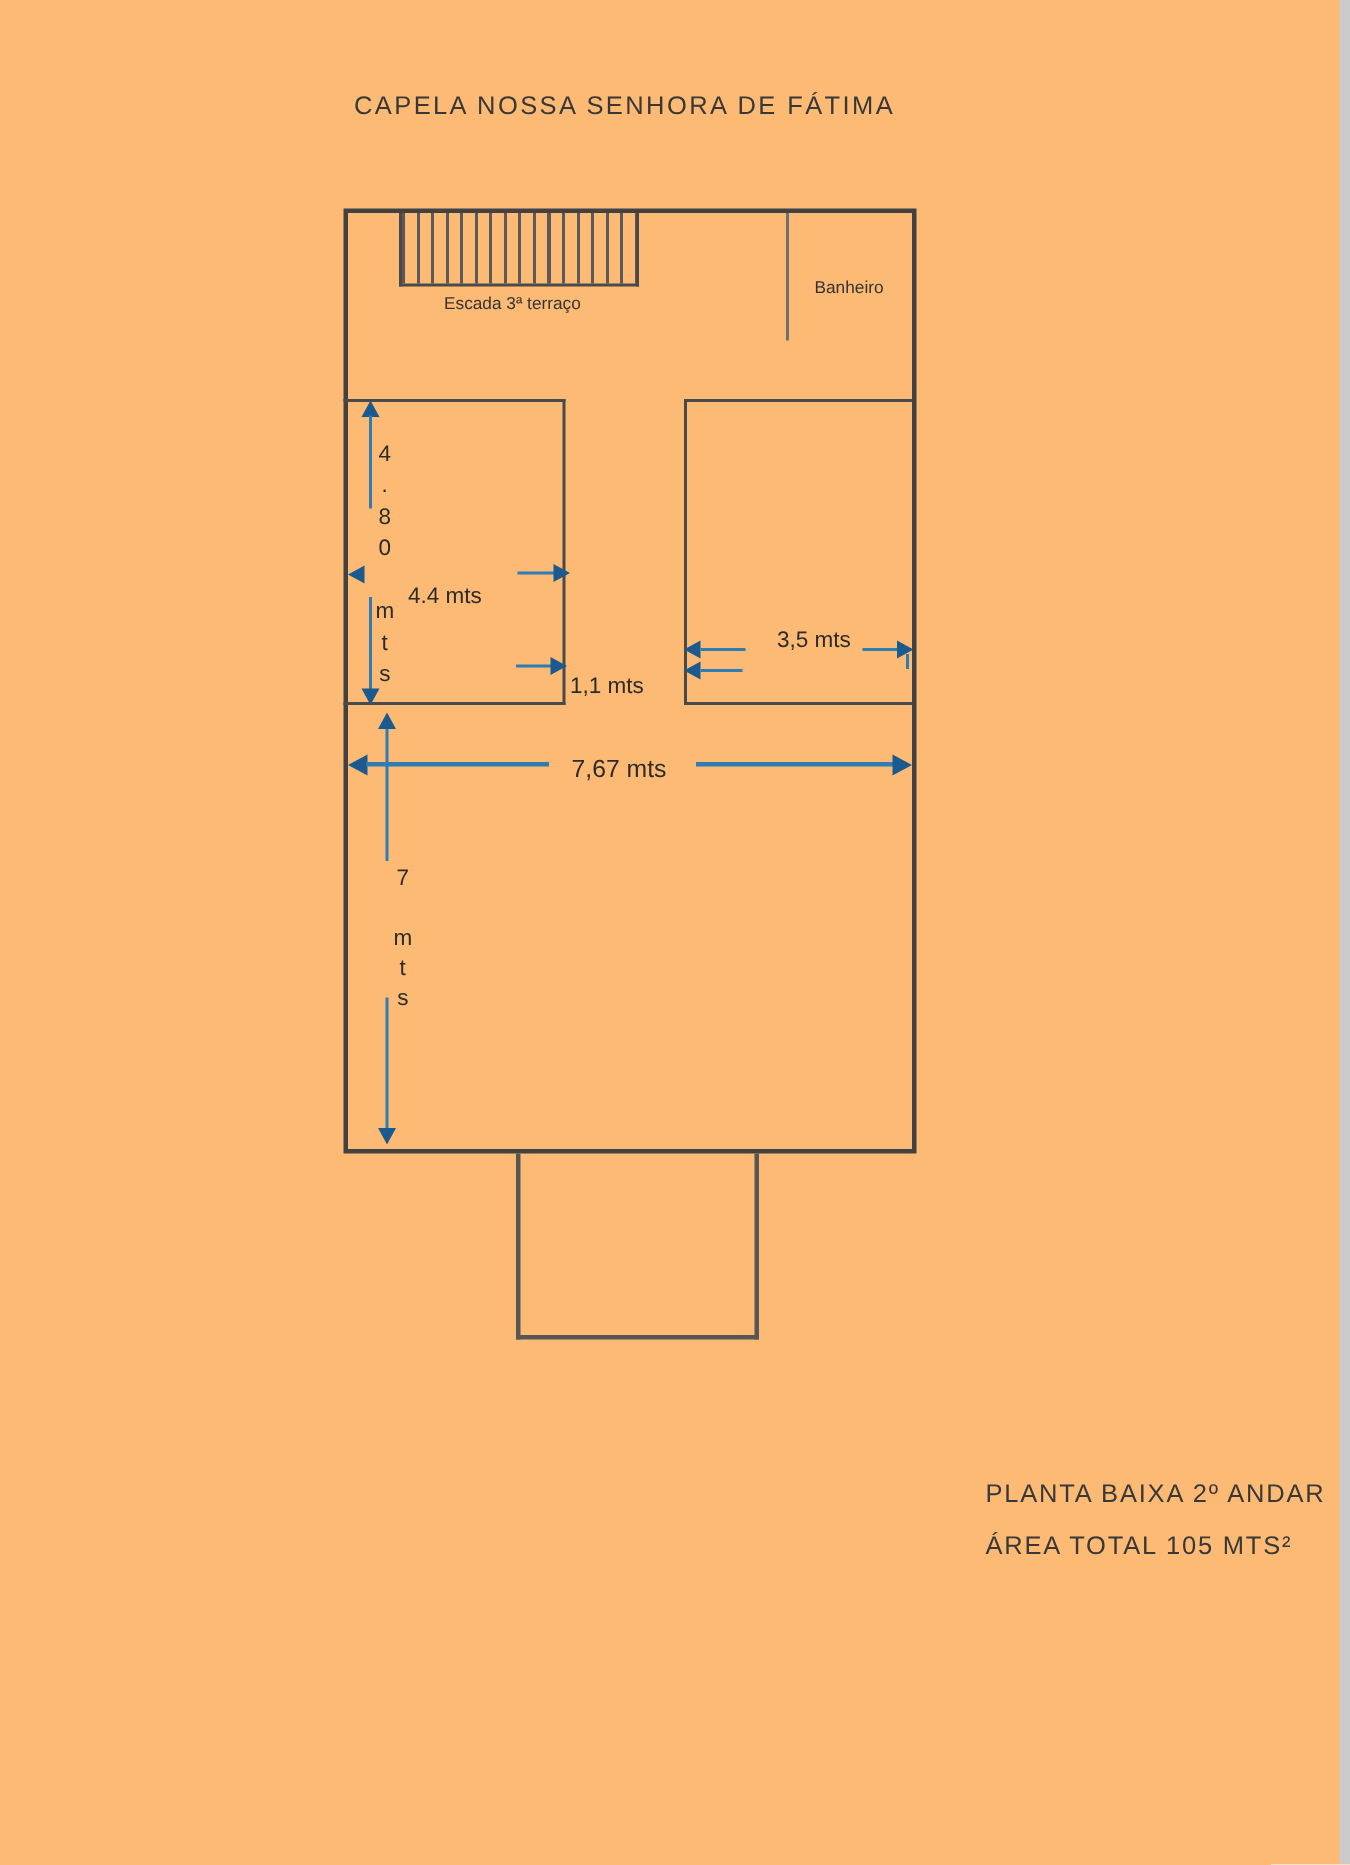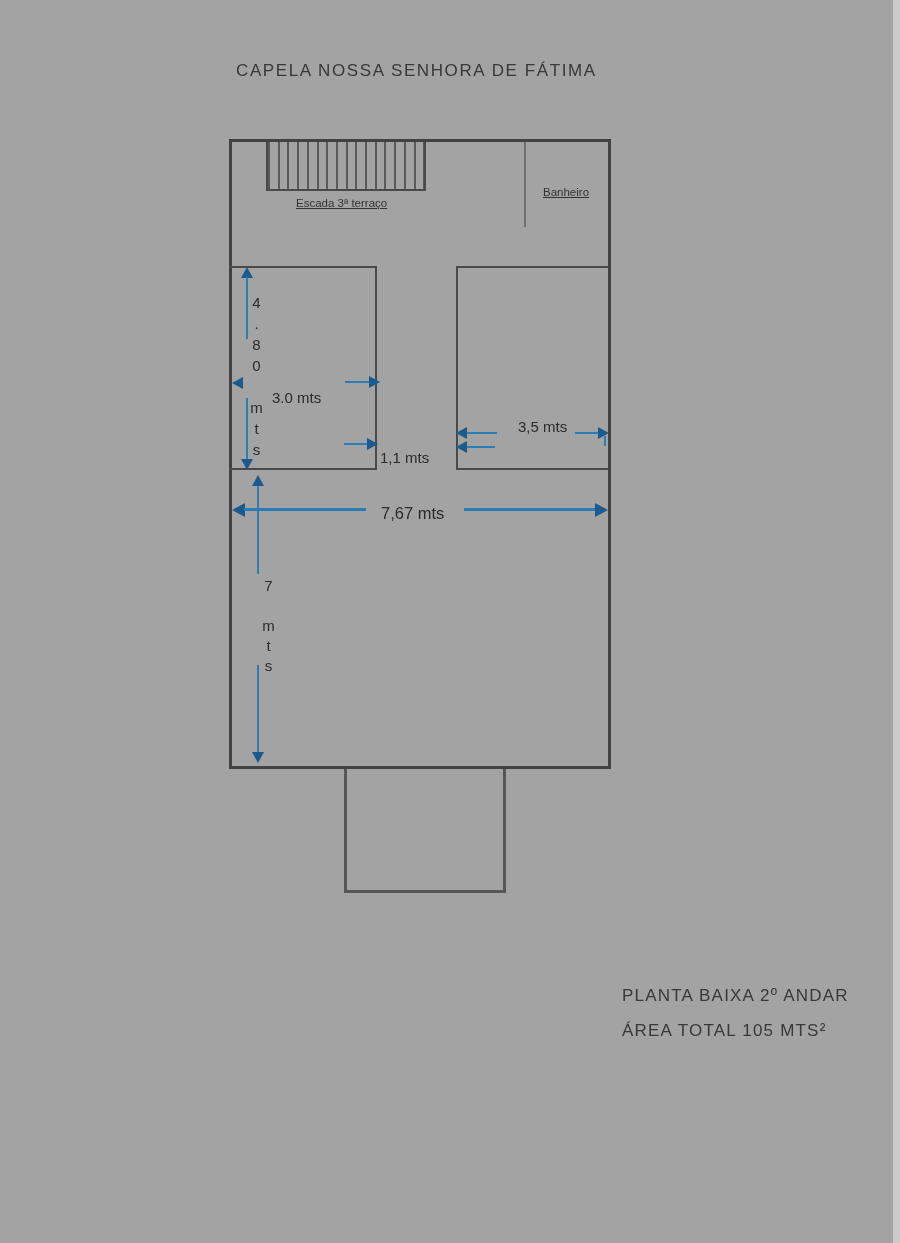--- a/index.html
+++ b/index.html
@@ -4,29 +4,29 @@
 <style>
   :root{
     --wall:#424242;
     --room:#4a4a4a;
     --dim:#2e7cb4;
     --head:#1a5a8e;
     --ink:#303030;
   }
   html,body{margin:0;padding:0;background:#ffffff;}
   .page{
-    position:relative;width:900px;height:1243px;background:#a3a3a3;
+    position:relative;width:900px;height:1243px;background:#fdba74;
     font-family:"Liberation Sans", sans-serif;color:var(--ink);
     overflow:hidden;
   }
   .abs{position:absolute;}
   .page-title{
     font-size:17px;letter-spacing:1.6px;color:#383838;white-space:nowrap;
   }
-  .small-label{font-size:11.5px;color:#333;white-space:nowrap;text-decoration:underline;}
+  .small-label{font-size:11.5px;color:#333;white-space:nowrap;}
   .dim-label{font-size:15px;color:#2b2b2b;white-space:nowrap;}
   .dim-label-lg{font-size:16.5px;color:#2b2b2b;white-space:nowrap;}
   .vtext{
     writing-mode:vertical-rl;text-orientation:upright;
     font-size:15px;color:#2b2b2b;letter-spacing:4px;line-height:1;
   }
   .vtext.tight{letter-spacing:3px;}
   .outer-wall{
     border:3px solid var(--wall);background:transparent;
   }
@@ -54,21 +54,21 @@
   }
   .dline{background:var(--dim);}
   .ah{width:0;height:0;}
   .ah-right{border-top:6px solid transparent;border-bottom:6px solid transparent;border-left:11px solid var(--head);}
   .ah-left{border-top:6px solid transparent;border-bottom:6px solid transparent;border-right:11px solid var(--head);}
   .ah-up{border-left:6px solid transparent;border-right:6px solid transparent;border-bottom:11px solid var(--head);}
   .ah-down{border-left:6px solid transparent;border-right:6px solid transparent;border-top:11px solid var(--head);}
   .ah-right-lg{border-top:7px solid transparent;border-bottom:7px solid transparent;border-left:13px solid var(--head);}
   .ah-left-lg{border-top:7px solid transparent;border-bottom:7px solid transparent;border-right:13px solid var(--head);}
   .edge-strip{background:#cbcbcb;}
-  .footer-label{font-size:17px;letter-spacing:1.2px;color:#383838;white-space:nowrap;}
+  .footer-label{font-size:17px;letter-spacing:1.2px;color:#383838;white-space:nowrap;margin-left:35px;}
 </style>
 </head>
 <body>
 
 <div class="page">
 
   <div class="abs edge-strip" style="left:893px;top:0;width:7px;height:1243px;"></div>
 
   <div class="abs page-title" style="left:236px;top:61px;">CAPELA NOSSA SENHORA DE FÁTIMA</div>
 
@@ -86,21 +86,21 @@
 
   <div class="abs porch" style="left:344px;top:769px;width:156px;height:121px;"></div>
 
   <div class="abs ah ah-up" style="left:241px;top:267px;"></div>
   <div class="abs dline" style="left:246px;top:277px;width:2px;height:62px;"></div>
   <div class="abs dline" style="left:246px;top:398px;width:2px;height:62px;"></div>
   <div class="abs ah ah-down" style="left:241px;top:459px;"></div>
   <div class="abs vtext" style="left:249px;top:294px;">4.80 mts</div>
 
   <div class="abs ah ah-left" style="left:232px;top:377px;"></div>
-  <div class="abs dim-label" style="left:272px;top:389px;">3.0 mts</div>
+  <div class="abs dim-label" style="left:272px;top:389px;">4.4 mts</div>
   <div class="abs dline" style="left:345px;top:381px;width:25px;height:2px;"></div>
   <div class="abs ah ah-right" style="left:369px;top:376px;"></div>
 
   <div class="abs dline" style="left:344px;top:443px;width:24px;height:2px;"></div>
   <div class="abs ah ah-right" style="left:367px;top:438px;"></div>
   <div class="abs ah ah-left" style="left:456px;top:441px;"></div>
   <div class="abs dline" style="left:467px;top:446px;width:28px;height:2px;"></div>
   <div class="abs dim-label" style="left:380px;top:449px;">1,1 mts</div>
 
   <div class="abs ah ah-left" style="left:456px;top:427px;"></div>

